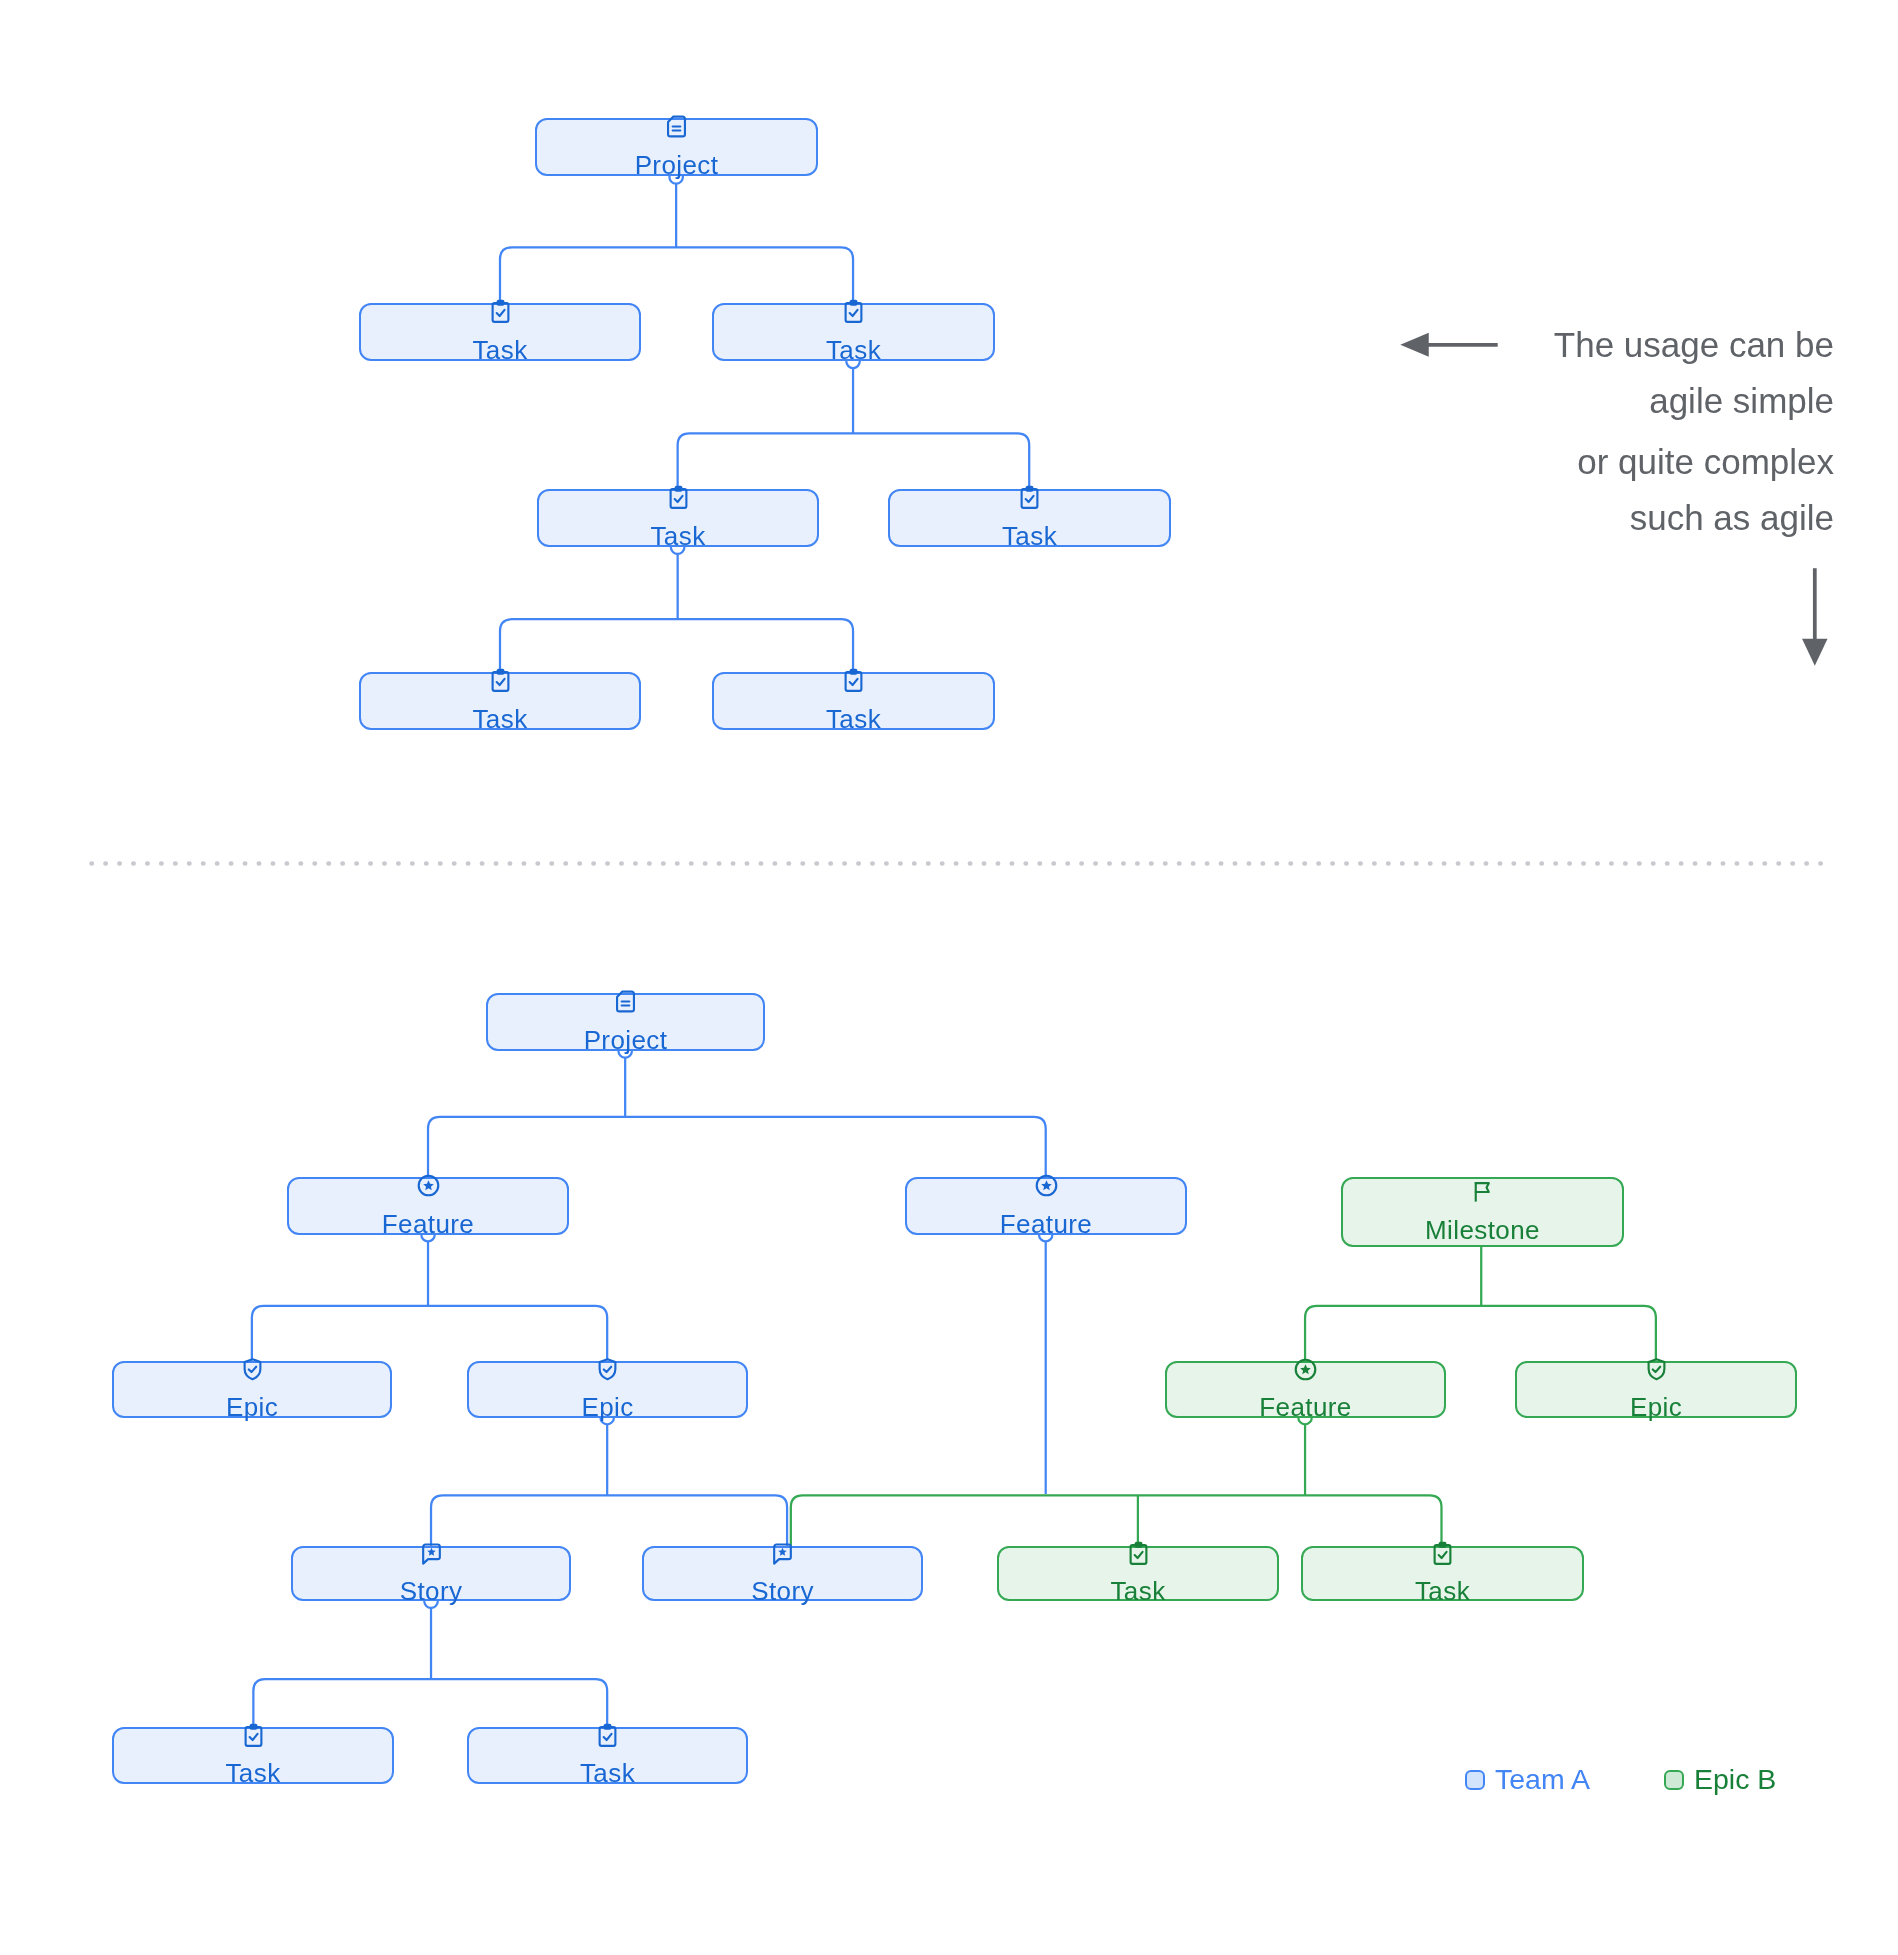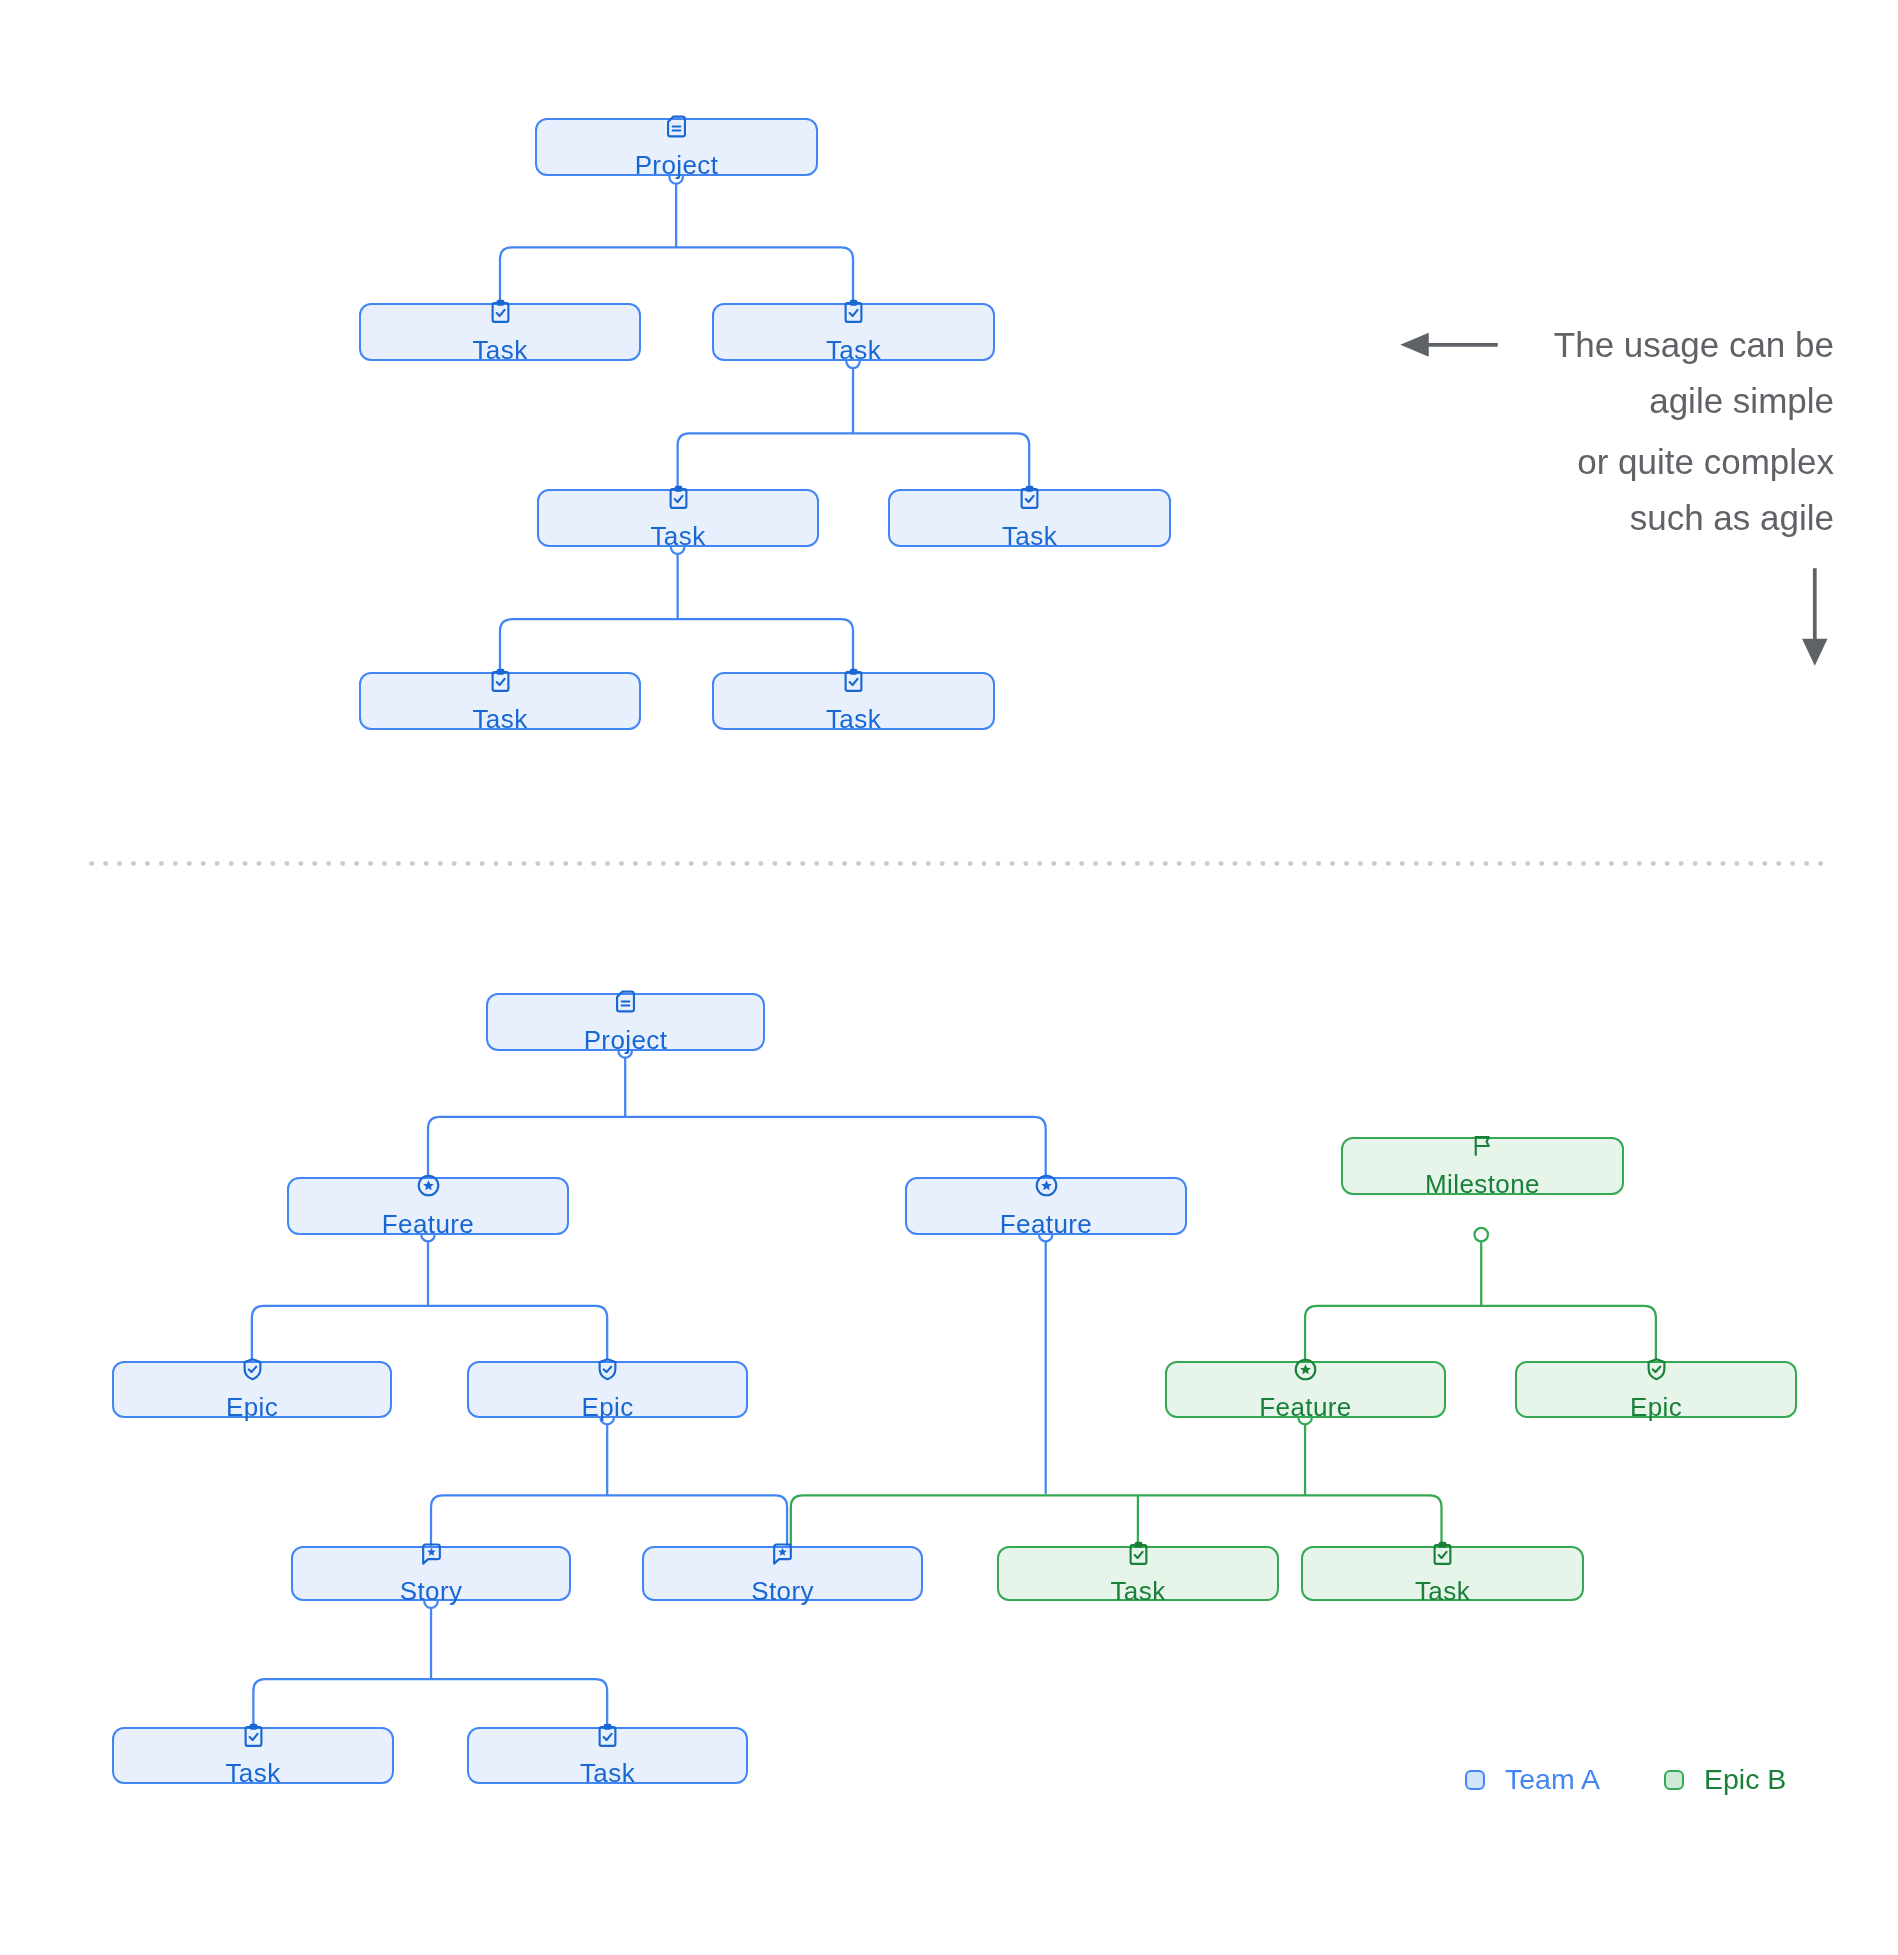--- a/index.html
+++ b/index.html
@@ -22,21 +22,21 @@
   }
   .node .icon{display:inline-flex;align-items:center;}
   .node .icon svg{display:block;}
   .team-a{background:#E8F0FE;border:2.2px solid #4285F4;color:#1967D2;}
   .team-b{background:#E6F4EA;border:2.2px solid #34A853;color:#188038;}
   .annotation{
     position:absolute;z-index:2;
     text-align:right;color:#5F6368;font-weight:500;
     font-size:35px;line-height:56px;
   }
-  .legend{position:absolute;z-index:2;display:flex;align-items:center;gap:20px;}
+  .legend{position:absolute;z-index:2;display:flex;align-items:center;gap:10px;}
   .legend .swatch{width:20px;height:20px;border-radius:6px;box-sizing:border-box;}
   .legend .swatch.a{border:2.2px solid #4285F4;background:#D2E3FC;}
   .legend .swatch.b{border:2.2px solid #34A853;background:#CEEAD6;}
   .legend .lbl{font-size:28.5px;font-weight:500;}
   .legend .lbl.a{color:#4285F4;}
   .legend .lbl.b{color:#188038;}
 </style>
 </head>
 <body>
 
@@ -192,21 +192,21 @@
   </div>
   <div class="node team-a" style="left:905px;top:1177px;width:282px;height:58px">
     <span class="icon">
         <svg width="27" height="27" viewBox="0 0 24 24" fill="none" stroke="currentColor" stroke-width="1.9">
           <circle cx="12" cy="12" r="8.7"></circle>
           <path d="M12 7.4l1.35 3.1 3.35.3-2.55 2.2.77 3.3L12 14.5l-2.92 1.8.77-3.3-2.55-2.2 3.35-.3L12 7.4z" fill="currentColor" stroke="none"></path>
         </svg>
       </span>
     <span>Feature</span>
   </div>
-  <div class="node team-b" style="left:1341px;top:1137px;width:283px;height:58px">
+  <div class="node team-b" style="left:1341px;top:1177px;width:283px;height:70px">
     <span class="icon">
         <svg width="27" height="27" viewBox="0 0 24 24" fill="none" stroke="currentColor" stroke-width="1.9" stroke-linejoin="round">
           <path d="M6 21V3.6"></path>
           <path d="M6 4.6h11.6l-2 3.9 2 3.9H6" stroke-linecap="round"></path>
         </svg>
       </span>
     <span>Milestone</span>
   </div>
   <div class="node team-a" style="left:112px;top:1361px;width:280px;height:57px">
     <span class="icon">

